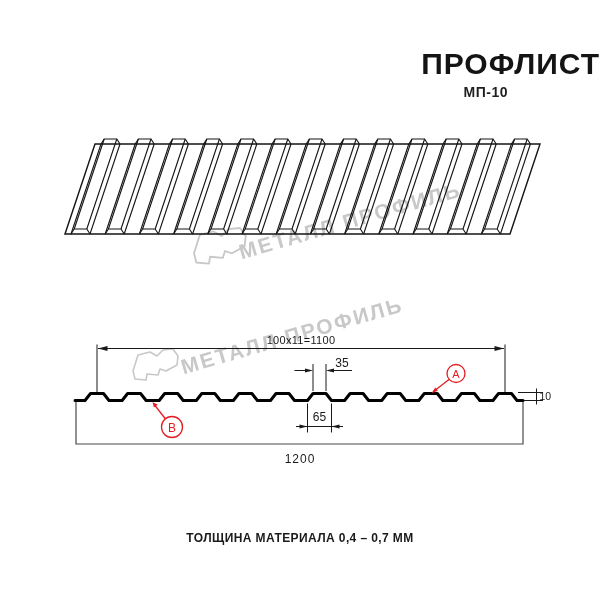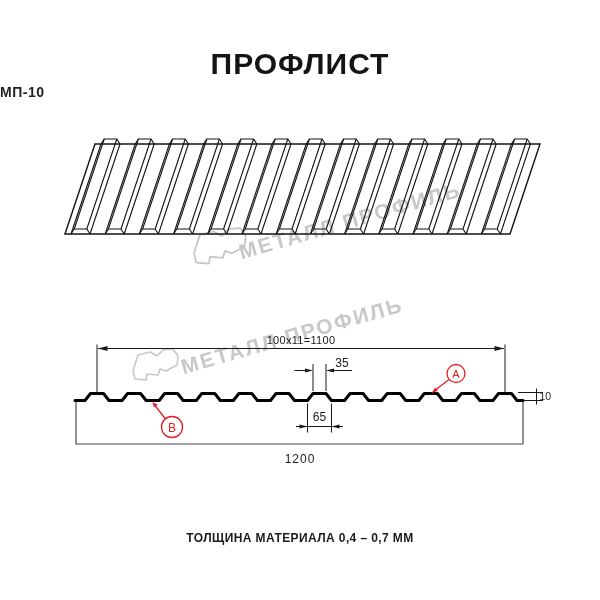--- a/index.html
+++ b/index.html
@@ -2,25 +2,25 @@
 <html><head>
 <meta charset="utf-8">
 <style>
   html,body{margin:0;padding:0;background:#fff;}
   #stage{
     position:relative;width:600px;height:600px;background:#ffffff;overflow:hidden;
     font-family:"Liberation Sans","DejaVu Sans",sans-serif;
   }
   .abs{position:absolute;}
   #title{
-    left:0;top:49px;width:600px;text-align:center;
+    left:0;top:49px;width:600px;text-align:right;
     font-size:30px;font-weight:800;letter-spacing:1px;color:#141414;line-height:30px;
   }
   #subtitle{
-    left:0;top:84px;width:508px;text-align:left;
+    left:0;top:84px;width:508px;text-align:right;
     font-size:14px;font-weight:700;letter-spacing:.5px;color:#1f1f1f;line-height:16px;
   }
   #caption{
     left:0;top:528px;width:600px;text-align:center;
     font-size:12px;font-weight:700;letter-spacing:.4px;color:#1a1a1a;line-height:20px;
   }
   svg text{font-family:"Liberation Sans","DejaVu Sans",sans-serif;}
   .dim-text{fill:#1a1a1a;}
   .wm-text{fill:#c8c8c8;font-size:21px;font-weight:700;letter-spacing:2px;}
   .ln{stroke:#1a1a1a;stroke-width:1;fill:none;}

